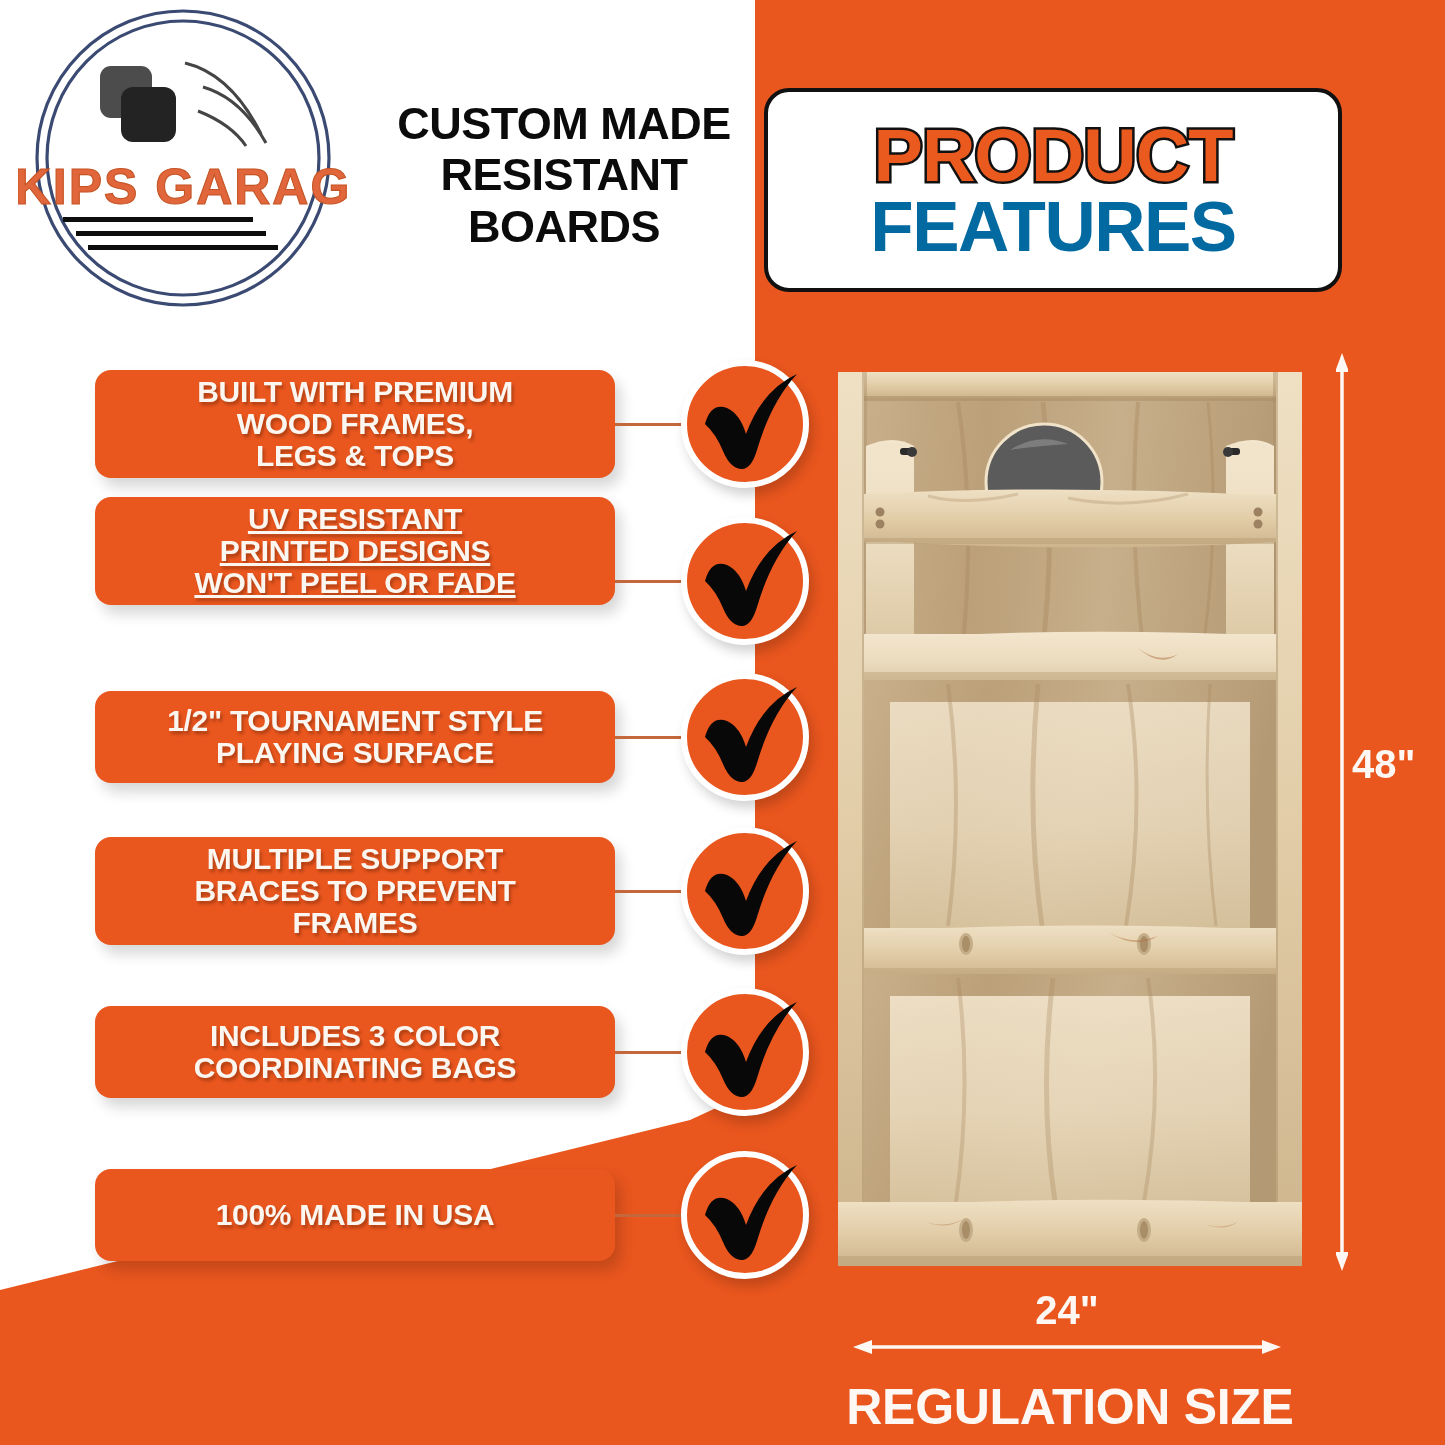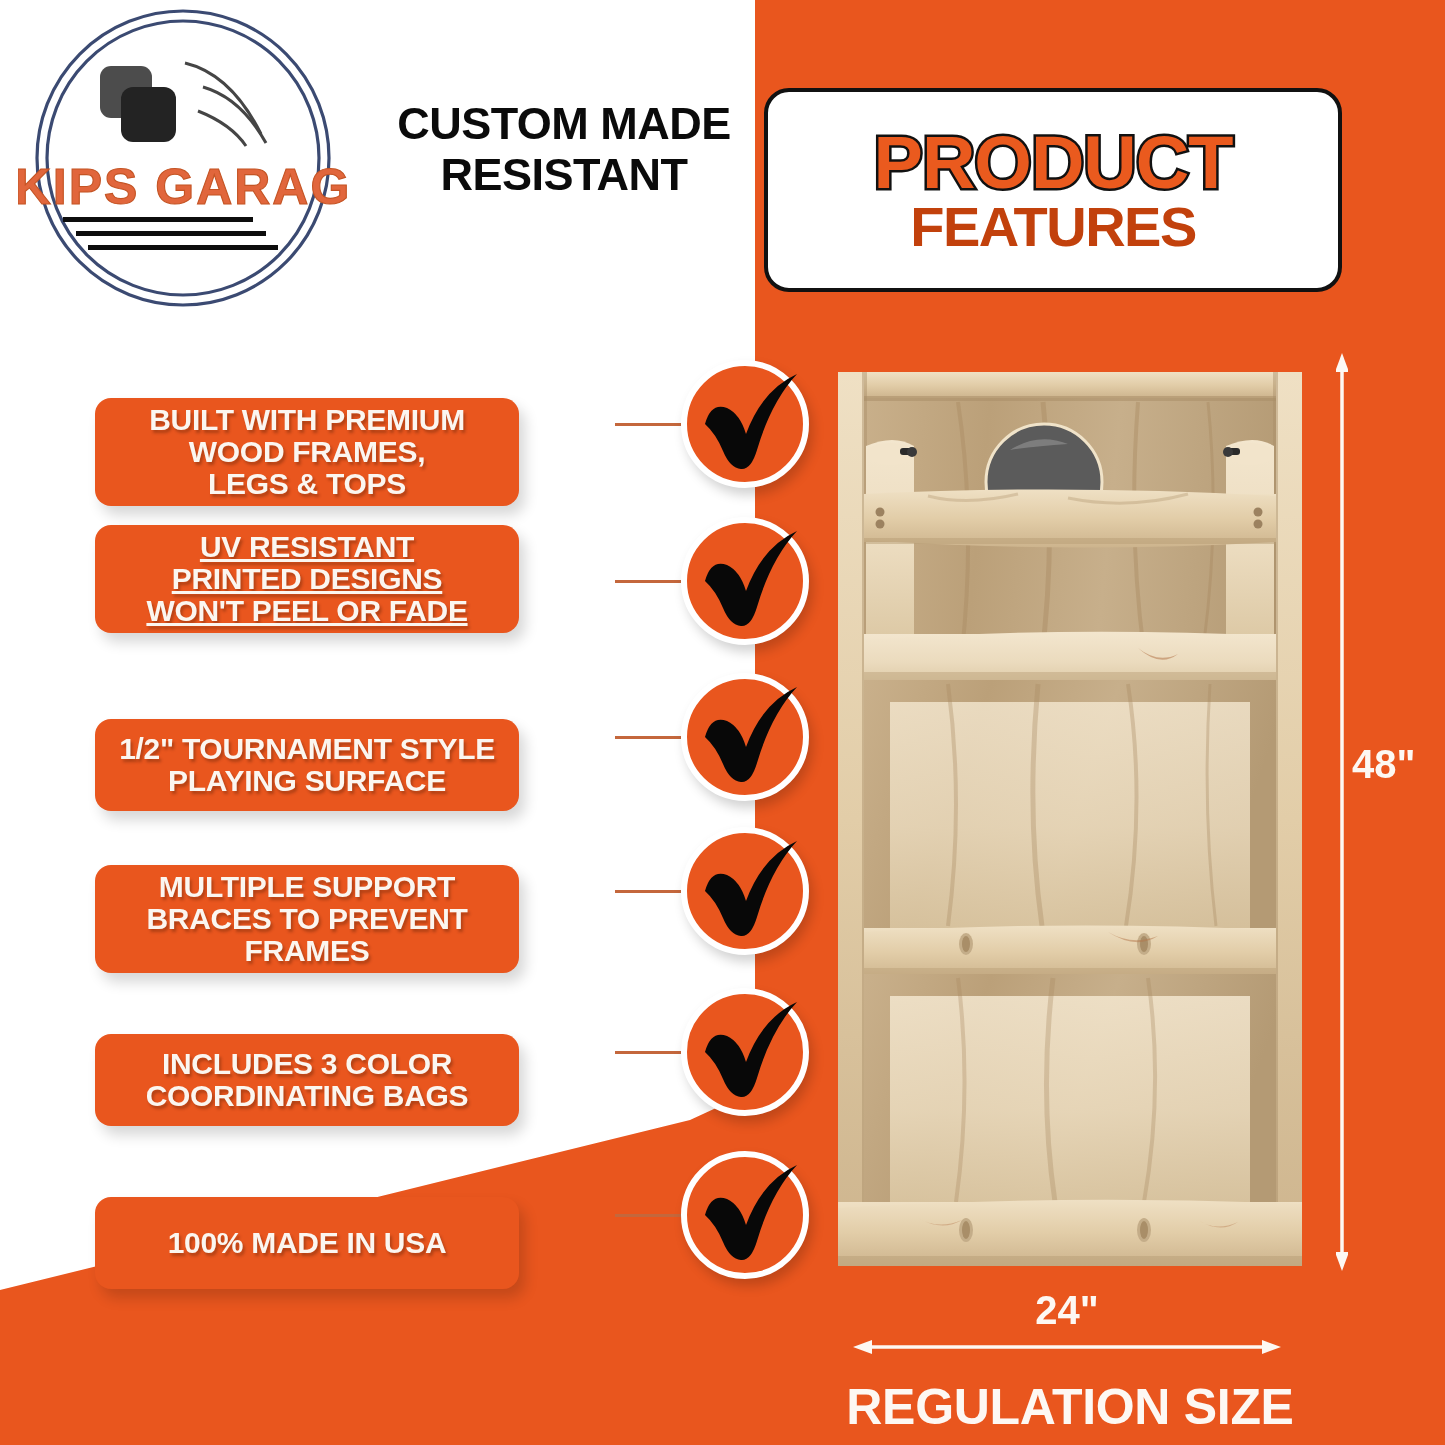--- a/index.html
+++ b/index.html
@@ -44,33 +44,33 @@
     display:flex;flex-direction:column;align-items:center;justify-content:center;
   }
   .pf-product{
     font-weight:900;font-size:74px;line-height:0.96;letter-spacing:-1px;
     color:#EA5A1E;
     -webkit-text-stroke:5px #111;
     paint-order:stroke fill;
     margin-bottom:2px;
   }
   .pf-features{
-    font-weight:900;font-size:56px;line-height:0.95;letter-spacing:-1.5px;
-    color:#c2410c;
+    font-weight:900;font-size:71px;line-height:0.95;letter-spacing:-1.5px;
+    color:#0369a1;
   }
   .pill{
-    position:absolute;left:95px;width:424px;
+    position:absolute;left:95px;width:520px;
     background:#E9561E;border-radius:16px;
     box-shadow:6px 9px 14px rgba(0,0,0,0.16);
     display:flex;align-items:center;justify-content:center;
     text-align:center;
     color:#FBF6F0;
     font-weight:700;font-size:30px;line-height:1.06;letter-spacing:-0.3px;
     text-shadow:2px 3px 3px rgba(60,20,0,0.33);
-    padding:9px 14px;box-sizing:border-box;margin-top:28px;
+    padding:9px 14px;box-sizing:border-box;
   }
   .connector{
     position:absolute;height:3px;background:#C4673C;
   }
   .check-badge{
     position:absolute;width:128px;height:128px;border-radius:50%;
     background:#E9561E;border:6px solid #ffffff;
     box-sizing:border-box;
     box-shadow:4px 7px 12px rgba(0,0,0,0.18);
   }
@@ -125,20 +125,21 @@
       <text x="165" y="196" text-anchor="middle" font-family="Liberation Sans, sans-serif" font-size="50" font-weight="700" letter-spacing="2" fill="#E1663C" stroke="#C45424" stroke-width="1.1">SKIPS GARAGE</text>
       <rect x="45" y="209" width="190" height="5" fill="#0d0d0d"></rect>
       <rect x="58" y="223" width="190" height="5" fill="#0d0d0d"></rect>
       <rect x="70" y="237" width="190" height="5" fill="#0d0d0d"></rect>
     </svg>
   </div>
 
   <div class="header-title">
     <div>CUSTOM MADE</div>
     <div>RESISTANT</div>
+    <div>BOARDS</div>
   </div>
 
   <div class="pf-banner">
     <div class="pf-product">PRODUCT</div>
     <div class="pf-features">FEATURES</div>
   </div>
 
   <div id="features-container">
       <div class="pill" style="top: 370px; height: 108px;">
         <span style="white-space: pre-line;">BUILT WITH PREMIUM

